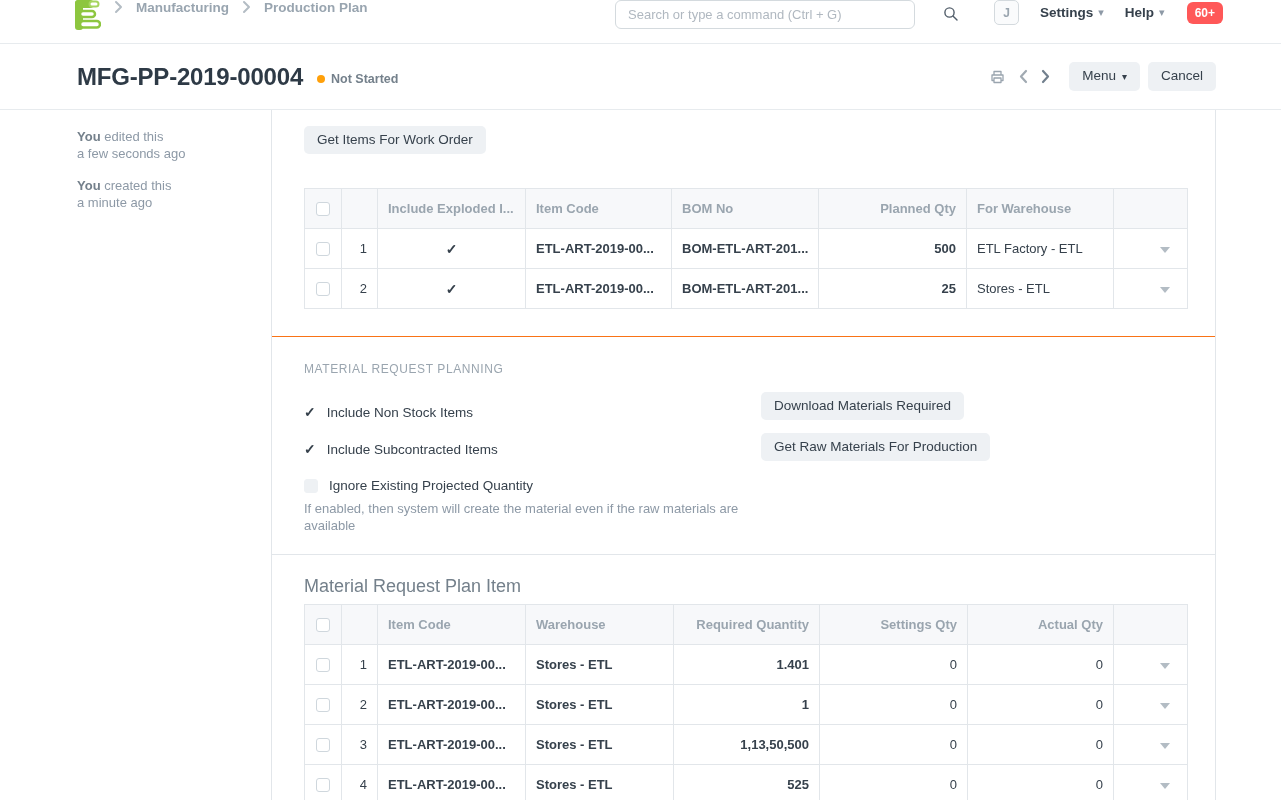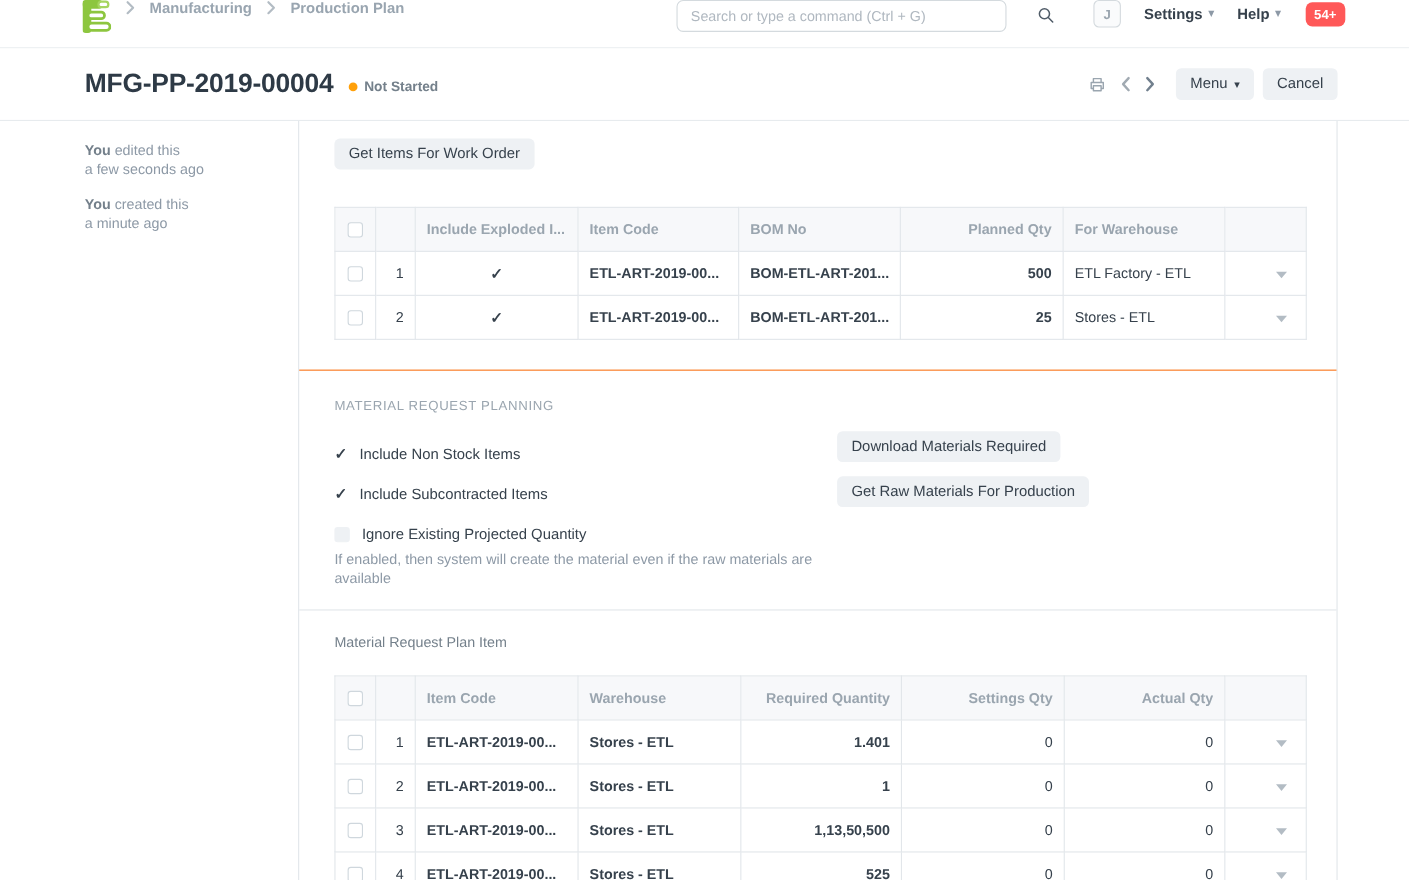--- a/index.html
+++ b/index.html
@@ -89,21 +89,21 @@
   .grid-mt { margin-top: 34px; }
   
   .sec-heading { font-size: 12px; letter-spacing: 0.6px; color: #9aa5af; font-weight: 500; margin-bottom: 16px; }
   .two-col { display: flex; }
   .col-left { width: 457px; padding-top: 12px; }
   .cb-row { display: flex; align-items: center; margin-bottom: 21px; cursor: pointer; }
   .cb-row .lbl { margin-left: 11px; font-size: 13.5px; color: #36414c; }
   .help-text { color: #8d99a6; font-size: 13px; line-height: 17px; width: 440px; margin-top: 7px; }
   .col-right .btn { display: block; margin-bottom: 13px; }
   
-  .grid-label { color: #74808b; font-size: 13px; margin-bottom: 23px; }
+  .grid-label { color: #74808b; font-size: 18px; margin-bottom: 7px; }
 </style>
 </head>
 <body>
 
 <div class="navbar">
   <div class="logo">
     <svg width="26" height="30" viewBox="0 0 26 30">
       <rect x="0" y="0" width="8" height="30" rx="3" fill="#8dc63f"></rect>
       <rect x="0" y="0" width="19" height="8" rx="4" fill="#8dc63f"></rect>
       <rect x="14.5" y="1.5" width="9" height="5" rx="2.5" fill="#fff" stroke="#a6d55f" stroke-width="2"></rect>
@@ -137,21 +137,21 @@
   <div class="nav-right">
     <div class="avatar">J</div>
     <div class="nav-item">
       <span class="lbl">Settings</span>
       <span class="caret">▾</span>
     </div>
     <div class="nav-item">
       <span class="lbl">Help</span>
       <span class="caret">▾</span>
     </div>
-    <div class="notif-badge">54+</div>
+    <div class="notif-badge">60+</div>
   </div>
 </div>
 
 <div class="page-head">
   <span class="page-title">MFG-PP-2019-00004</span>
   <span class="indicator">
     <span class="dot"></span>
     <span class="txt">Not Started</span>
   </span>
   <div class="head-actions">

